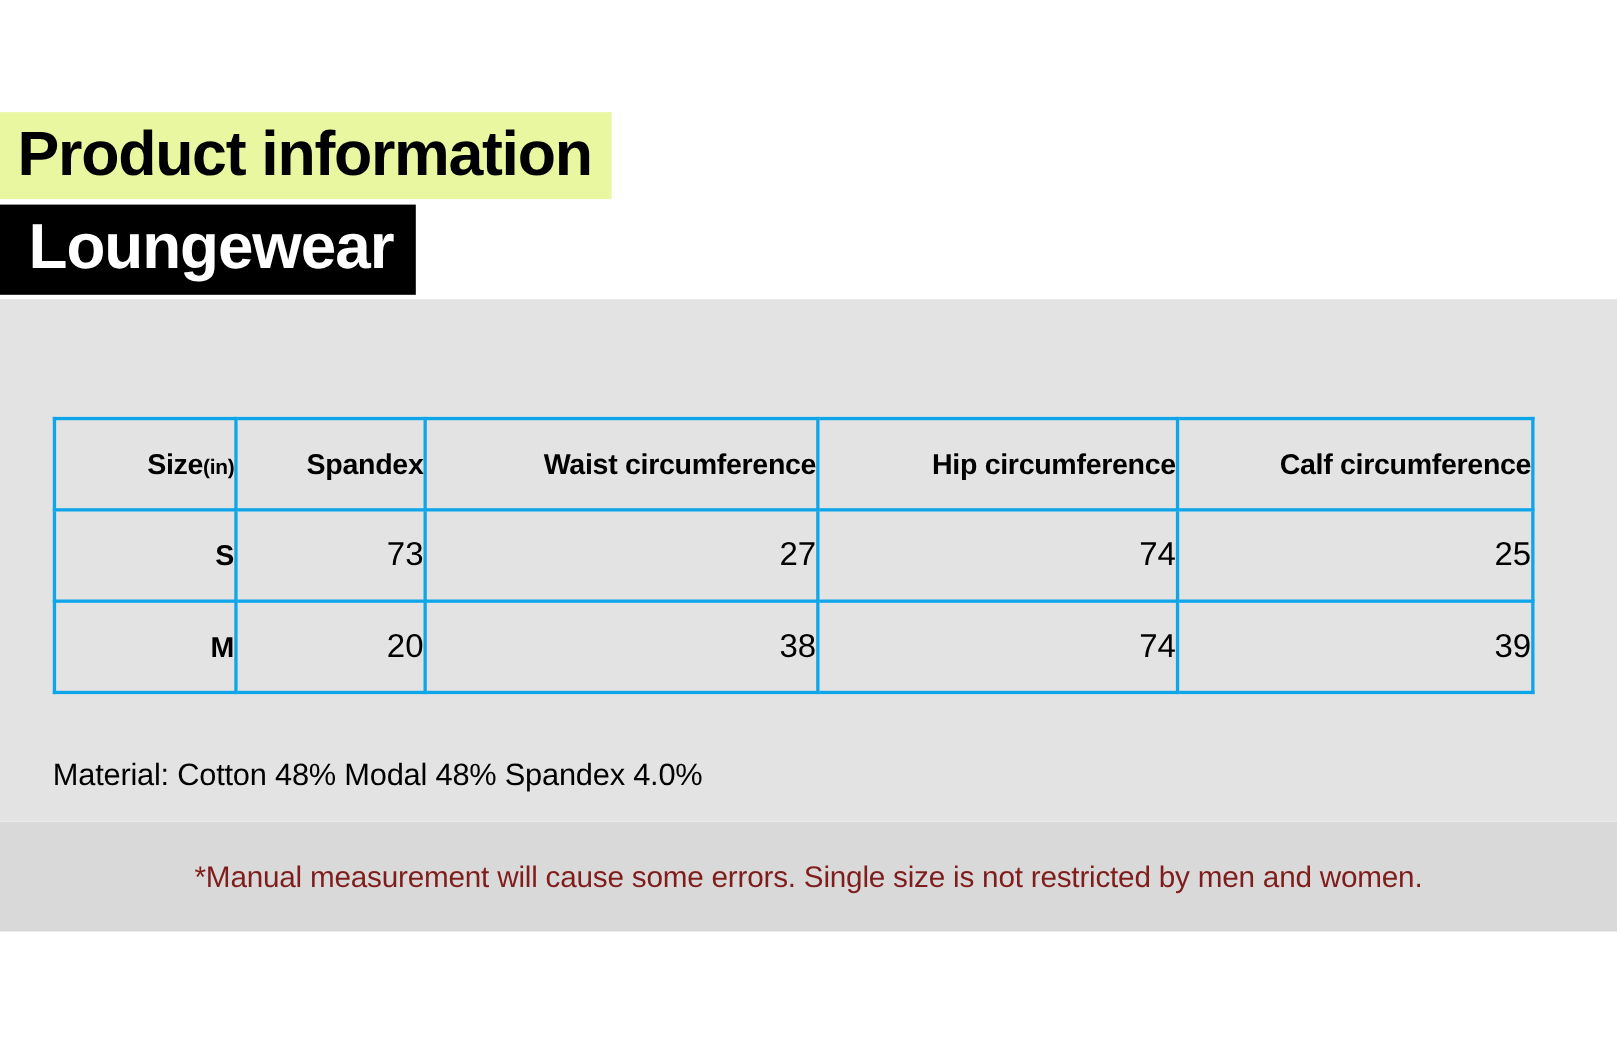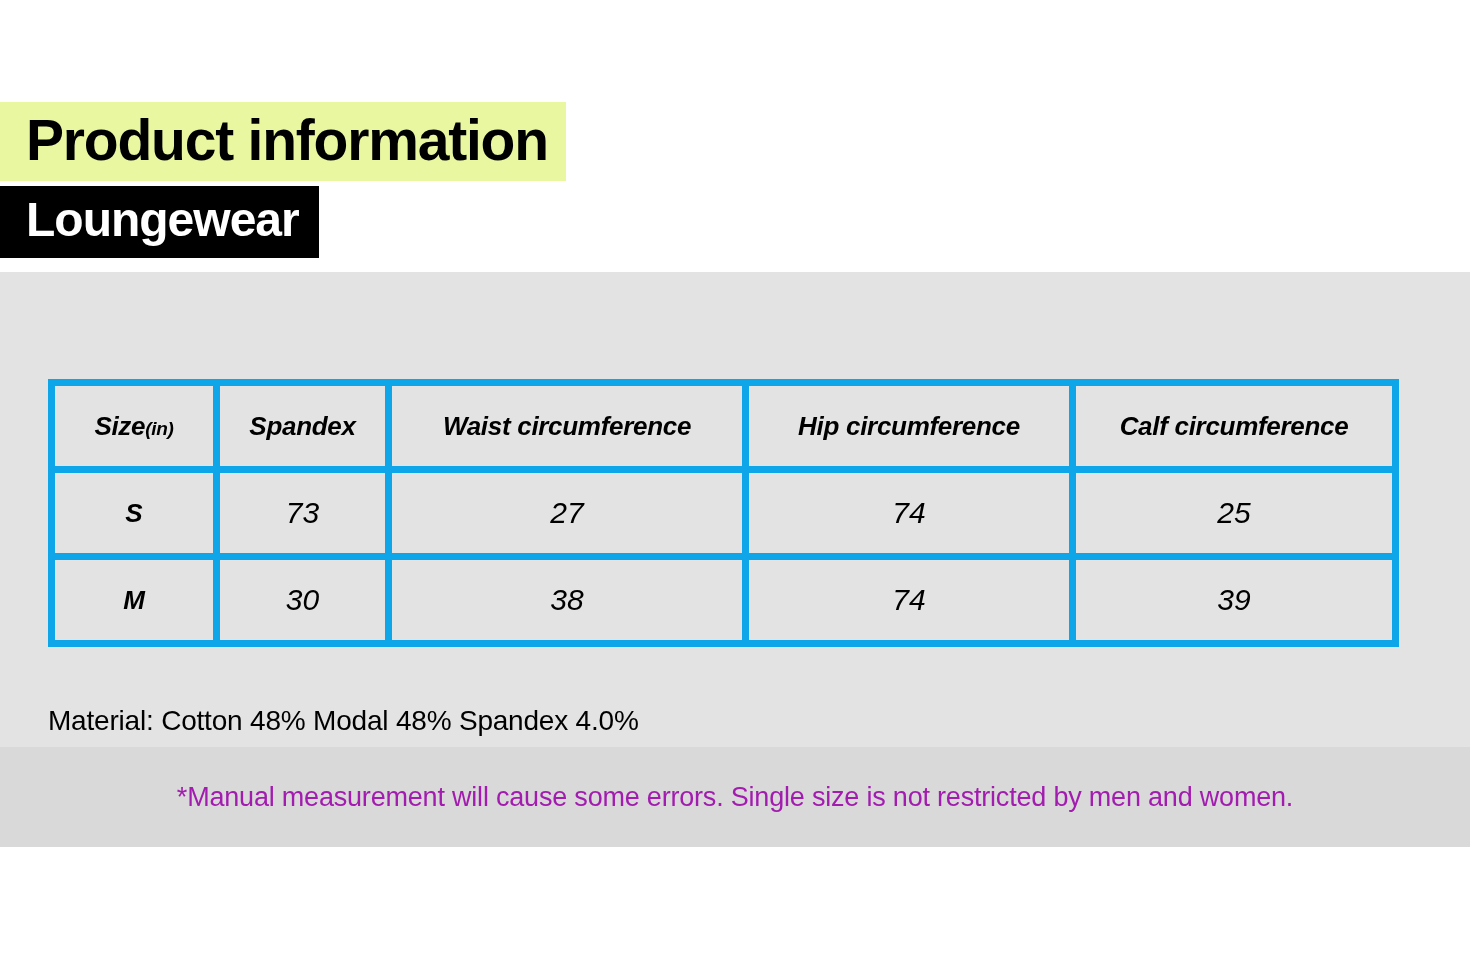--- a/index.html
+++ b/index.html
@@ -36,32 +36,32 @@
   }
 
   .title-main {
     display: inline-block;
     background: #e8f7a0;
     color: #000000;
     font-size: 57px;
     font-weight: bold;
     line-height: 1.0;
     letter-spacing: -1.2px;
-    padding: 10px 18px 12px 26px;
+    padding: 10px 18px 12px 16px;
   }
 
   .subtitle-wrap {
     margin-top: 5px;
   }
 
   .title-sub {
     display: inline-block;
     background: #000000;
     color: #ffffff;
-    font-size: 48px;
+    font-size: 58px;
     font-weight: bold;
     line-height: 1.0;
     letter-spacing: -1px;
     padding: 10px 20px 14px 26px;
   }
 
   
   .panel {
     background: #e3e3e3;
     height: 475px;
@@ -75,28 +75,27 @@
   }
 
   table.size-table {
     border-collapse: collapse;
     width: 1344px;
     table-layout: fixed;
   }
 
   table.size-table td,
   table.size-table th {
-    border: 7px solid #0ea5e9;
-    text-align: center;
+    border: 3px solid #0ea5e9;
+    text-align: right;
     vertical-align: middle;
     font-size: 27px;
     color: #000000;
     padding: 0;
     height: 80px;
-    font-style: italic;
   }
 
   table.size-table thead th {
     font-weight: bold;
     font-size: 26px;
     letter-spacing: -0.3px;
   }
 
   table.size-table tbody td {
     font-weight: normal;
@@ -133,21 +132,21 @@
     background: #d9d9d9;
     height: 100px;
     display: flex;
     align-items: center;
     justify-content: center;
     box-sizing: border-box;
   }
 
   .footer-note {
     font-size: 27px;
-    color: #a21caf;
+    color: #7f1d1d;
     letter-spacing: -0.2px;
     text-align: left;
   }
 
   .bottom-space {
     background: #ffffff;
     height: 108px;
   }
 </style>
 </head>
@@ -187,21 +186,21 @@
         <tbody>
           <tr>
             <td class="size-cell">S</td>
             <td>73</td>
             <td>27</td>
             <td>74</td>
             <td>25</td>
           </tr>
           <tr>
             <td class="size-cell">M</td>
-            <td>30</td>
+            <td>20</td>
             <td>38</td>
             <td>74</td>
             <td>39</td>
           </tr>
         </tbody>
       </table>
     </div>
 
     <div class="material">Material:  Cotton 48% Modal 48%  Spandex 4.0%</div>
 

